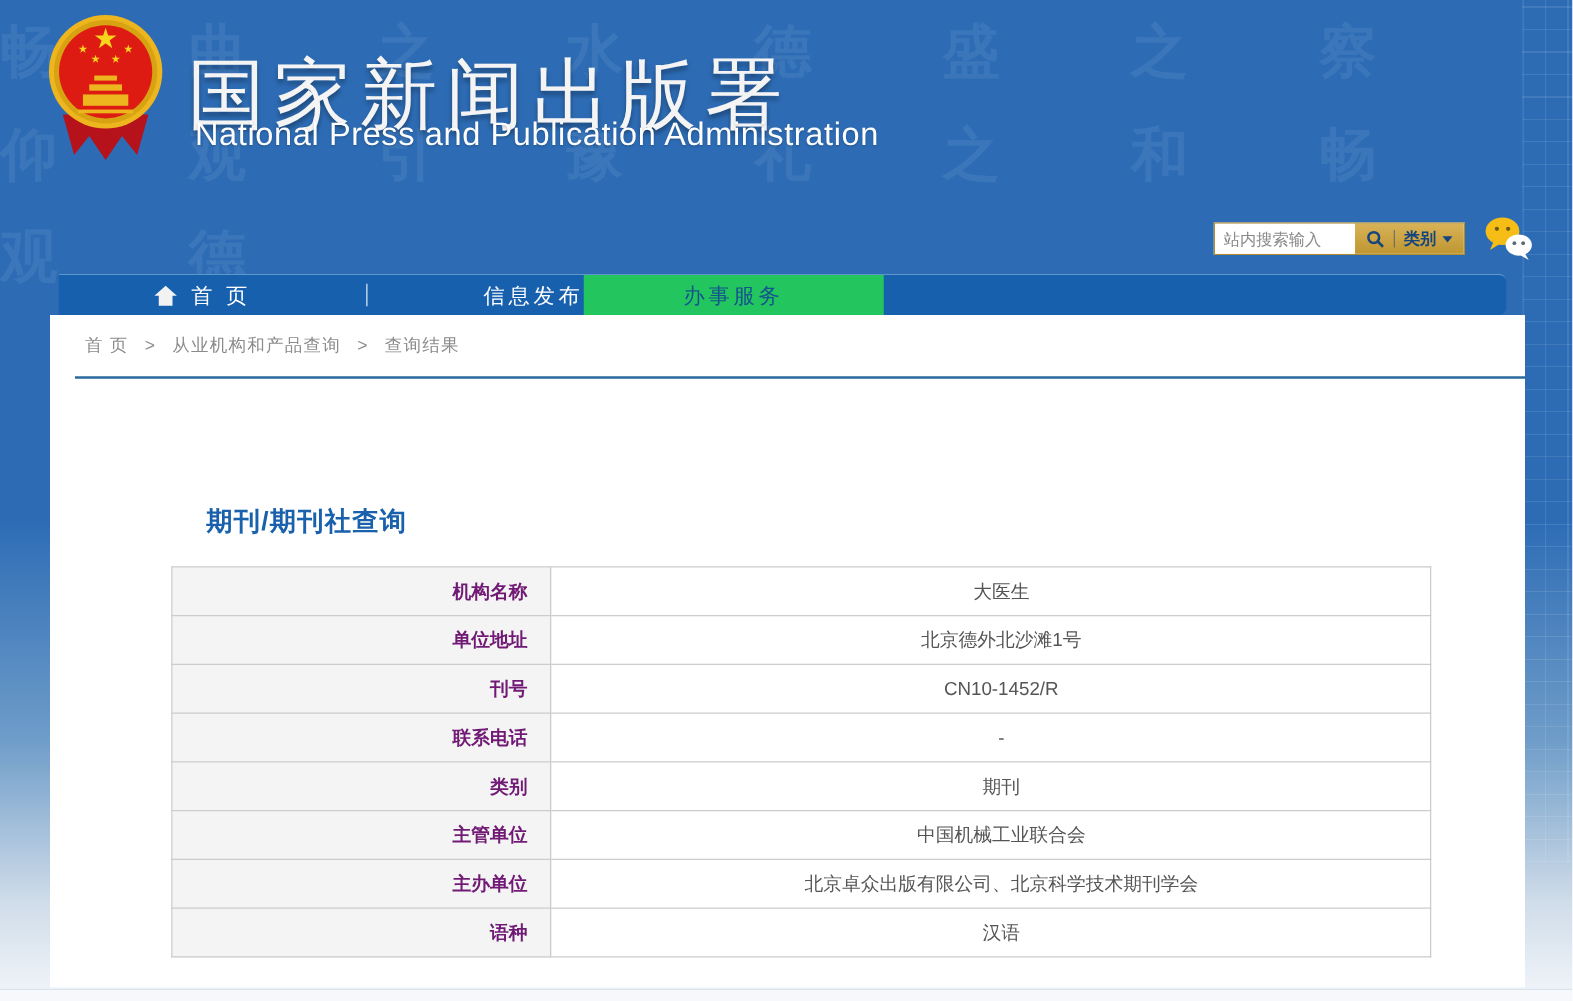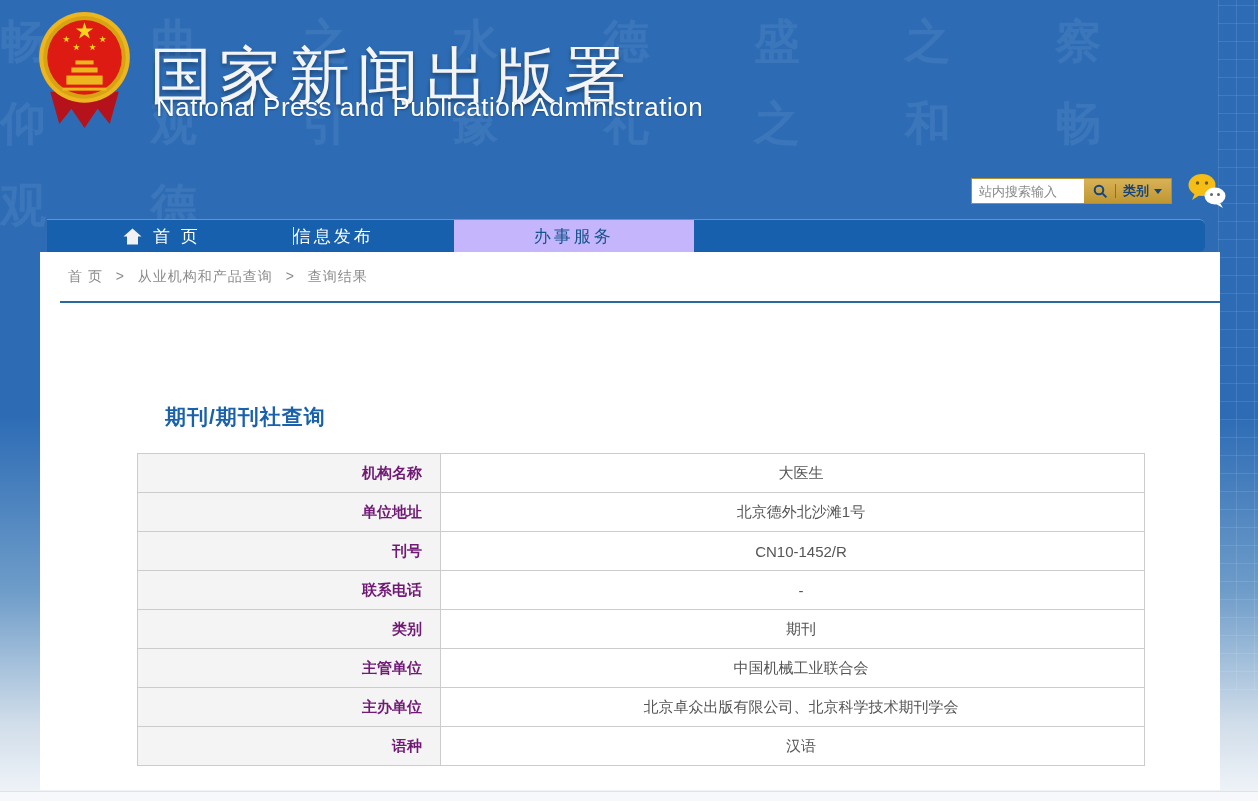--- a/index.html
+++ b/index.html
@@ -61,23 +61,23 @@
   .wechat { position:absolute; top:172px; right:30px; width:42px; height:40px; cursor:pointer; }
   
   .main-nav {
     position:absolute; top:219px; left:47px; width:1158px; height:33px;
     background:#1660ae; border-top:1px solid #5e96ca; border-radius:0 6px 6px 0;
     display:flex; align-items:center; color:#fff; font-size:17px;
   }
   .nav-item { cursor:pointer; display:flex; align-items:center; gap:11px; letter-spacing:3px; }
   .nav-home { margin-left:76px; }
   .nav-divider { width:1px; height:18px; background:rgba(255,255,255,0.85); margin-left:92px; }
-  .nav-news { }
+  .nav-news { margin-left:93px; }
   .nav-tab-active {
-    margin-left:80px; width:240px; height:33px; background:#c4b5fd;
+    width:240px; height:33px; background:#22c55e;
     color:#16548f; display:flex; align-items:center; justify-content:center;
     letter-spacing:3px; cursor:pointer;
   }
   
   .content { position:absolute; left:40px; top:252px; width:1180px; height:538px; background:#fff; }
   .breadcrumb { padding:16px 0 0 28px; font-size:14px; color:#8b8b8b; letter-spacing:1px; }
   .breadcrumb a { color:#8b8b8b; text-decoration:none; cursor:pointer; }
   .bc-sep { margin:0 8px; }
   .bc-line { margin:15px 0 0 20px; width:1160px; border-top:2px solid #29699f; }
   .page-title { margin:100px 0 16px 125px; font-size:21px; color:#1961ac; font-weight:bold; letter-spacing:1px; }

